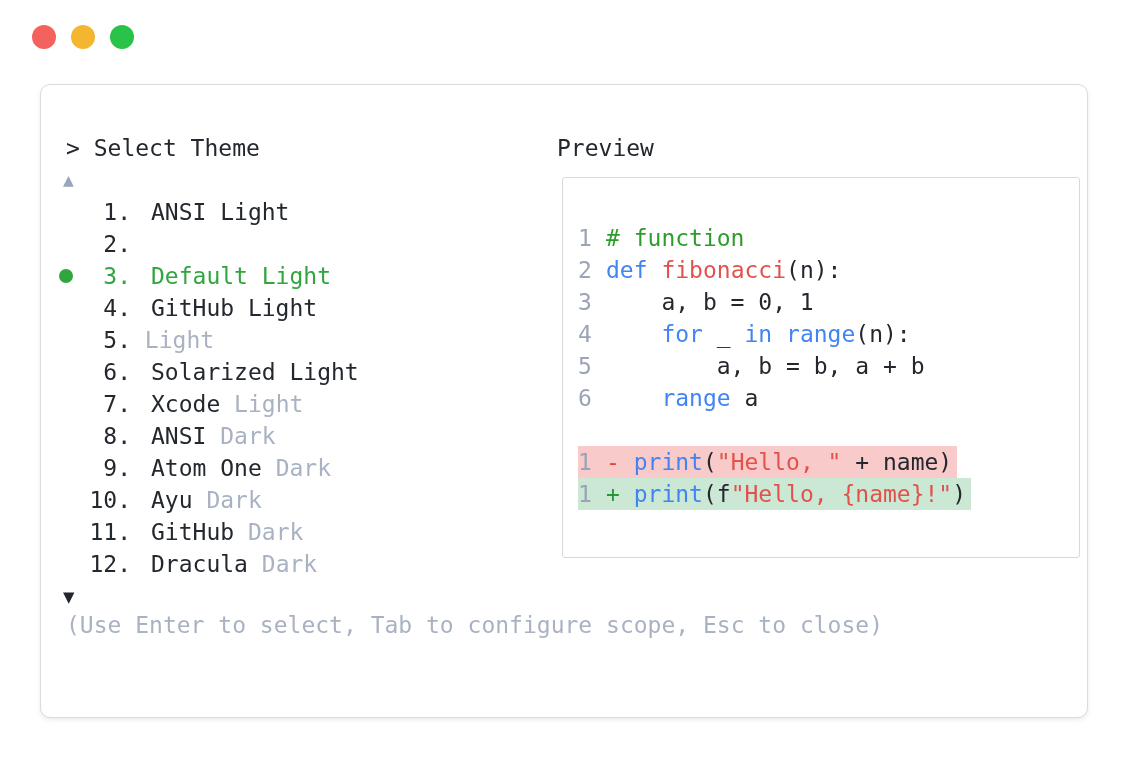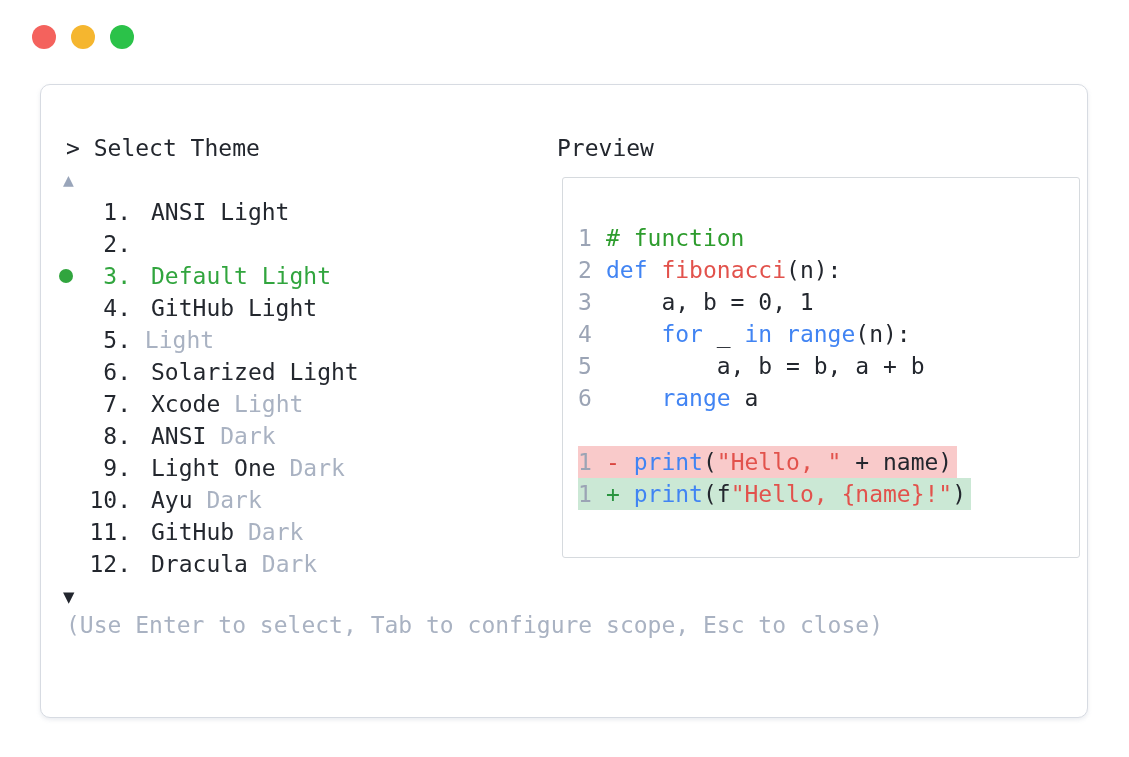--- a/index.html
+++ b/index.html
@@ -68,21 +68,21 @@
     </div>
     <div id="theme-list">
         <div class="theme-row"><span class="marker"></span><span class="num">1.</span><span class="name">ANSI Light</span></div>
         <div class="theme-row"><span class="marker"></span><span class="num">2.</span></div>
         <div class="theme-row selected"><span class="marker"><span class="dot"></span></span><span class="num">3.</span><span class="name">Default Light</span></div>
         <div class="theme-row"><span class="marker"></span><span class="num">4.</span><span class="name">GitHub Light</span></div>
         <div class="theme-row"><span class="marker"></span><span class="num">5.</span><span class="suffix"> Light</span></div>
         <div class="theme-row"><span class="marker"></span><span class="num">6.</span><span class="name">Solarized Light</span></div>
         <div class="theme-row"><span class="marker"></span><span class="num">7.</span><span class="name">Xcode</span><span class="suffix"> Light</span></div>
         <div class="theme-row"><span class="marker"></span><span class="num">8.</span><span class="name">ANSI</span><span class="suffix"> Dark</span></div>
-        <div class="theme-row"><span class="marker"></span><span class="num">9.</span><span class="name">Light One</span><span class="suffix"> Dark</span></div>
+        <div class="theme-row"><span class="marker"></span><span class="num">9.</span><span class="name">Atom One</span><span class="suffix"> Dark</span></div>
         <div class="theme-row"><span class="marker"></span><span class="num">10.</span><span class="name">Ayu</span><span class="suffix"> Dark</span></div>
         <div class="theme-row"><span class="marker"></span><span class="num">11.</span><span class="name">GitHub</span><span class="suffix"> Dark</span></div>
         <div class="theme-row"><span class="marker"></span><span class="num">12.</span><span class="name">Dracula</span><span class="suffix"> Dark</span></div>
       </div>
     <div class="row arrow-row">
       <span class="arrow-down">▼</span>
     </div>
     <div class="hint">(Use Enter to select, Tab to configure scope, Esc to close)</div>
   </div>
 

